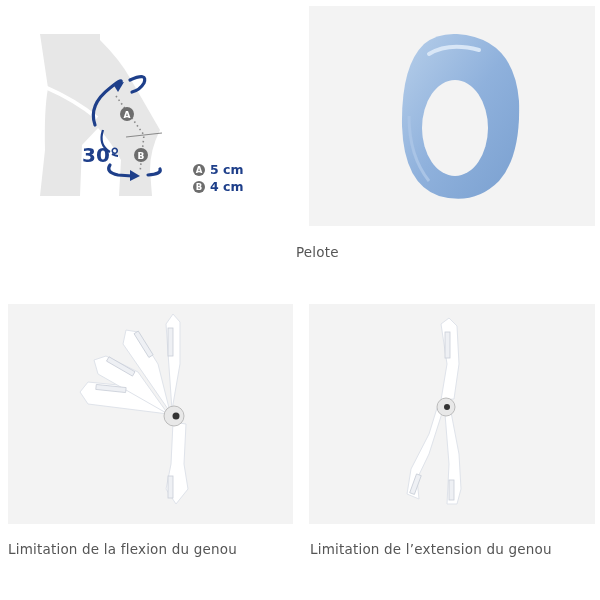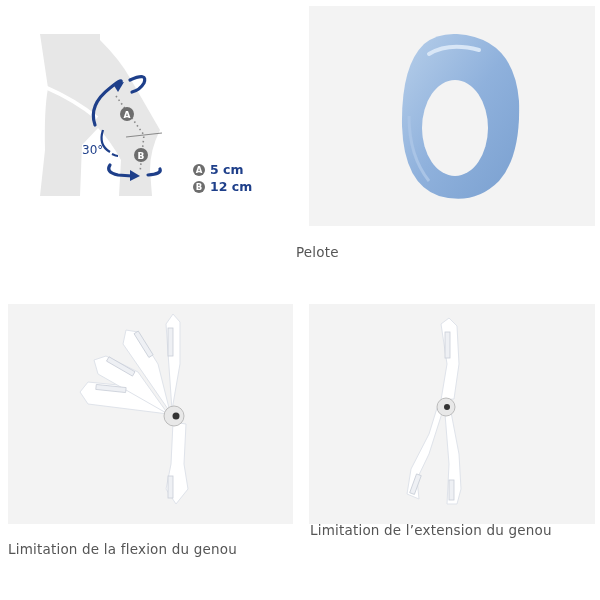--- a/index.html
+++ b/index.html
@@ -34,29 +34,29 @@
 
     <path d="M110 165 Q105 172 118 175 L132 176" stroke="#1e3f8a" stroke-width="3.2" fill="none" stroke-linecap="round"></path>
     <polygon points="130,170 140,176 130,181" fill="#1e3f8a"></polygon>
     <path d="M148 175 Q162 174 160 169" stroke="#1e3f8a" stroke-width="3.2" fill="none" stroke-linecap="round"></path>
 
     <circle cx="127" cy="114" r="7" fill="#6d6d6d"></circle>
     <text x="127" y="118" font-size="9" fill="#fff" text-anchor="middle" font-weight="bold" font-family="DejaVu Sans, sans-serif">A</text>
     <circle cx="141" cy="155" r="7" fill="#6d6d6d"></circle>
     <text x="141" y="159" font-size="9" fill="#fff" text-anchor="middle" font-weight="bold" font-family="DejaVu Sans, sans-serif">B</text>
   </svg>
-  <div style="position:absolute;left:82px;top:143px;color:#1e3f8a;font-weight:normal;font-size:12px;">30°</div>
+  <div style="position:absolute;left:82px;top:143px;color:#1e3f8a;font-weight:bold;font-size:20px;">30°</div>
   <div class="legend" style="top:161px;">
     <div class="legend-row">
       <span class="legend-badge">A</span>
       <span>5 cm</span>
     </div>
     <div class="legend-row">
       <span class="legend-badge">B</span>
-      <span>12 cm</span>
+      <span>4 cm</span>
     </div>
   </div>
 </div>
 
 <div class="imgbox" style="left:309px;top:6px;width:286px;height:220px;">
   <svg width="286" height="220" viewBox="0 0 286 220">
     <defs>
       <linearGradient id="pg" x1="0" y1="0" x2="1" y2="1">
         <stop offset="0" stop-color="#b7cfea"></stop>
         <stop offset="0.5" stop-color="#8fb1dc"></stop>
@@ -102,13 +102,13 @@
     </g>
     <g fill="#eef0f4" stroke="#c9ced8" stroke-width="0.8">
       <rect x="136" y="28" width="5" height="26"></rect>
       <rect x="104" y="170" width="5" height="20" transform="rotate(20 106 180)"></rect>
       <rect x="140" y="176" width="5" height="20"></rect>
     </g>
     <circle cx="137" cy="103" r="9" fill="#e8e8e8" stroke="#bbb"></circle>
     <circle cx="138" cy="103" r="3" fill="#333"></circle>
   </svg>
 </div>
-<div class="caption" style="left:310px;top:522px;text-align:right;">Limitation de l’extension du genou</div>
+<div class="caption" style="left:310px;top:541px;text-align:right;">Limitation de l’extension du genou</div>
 
 </body></html>

